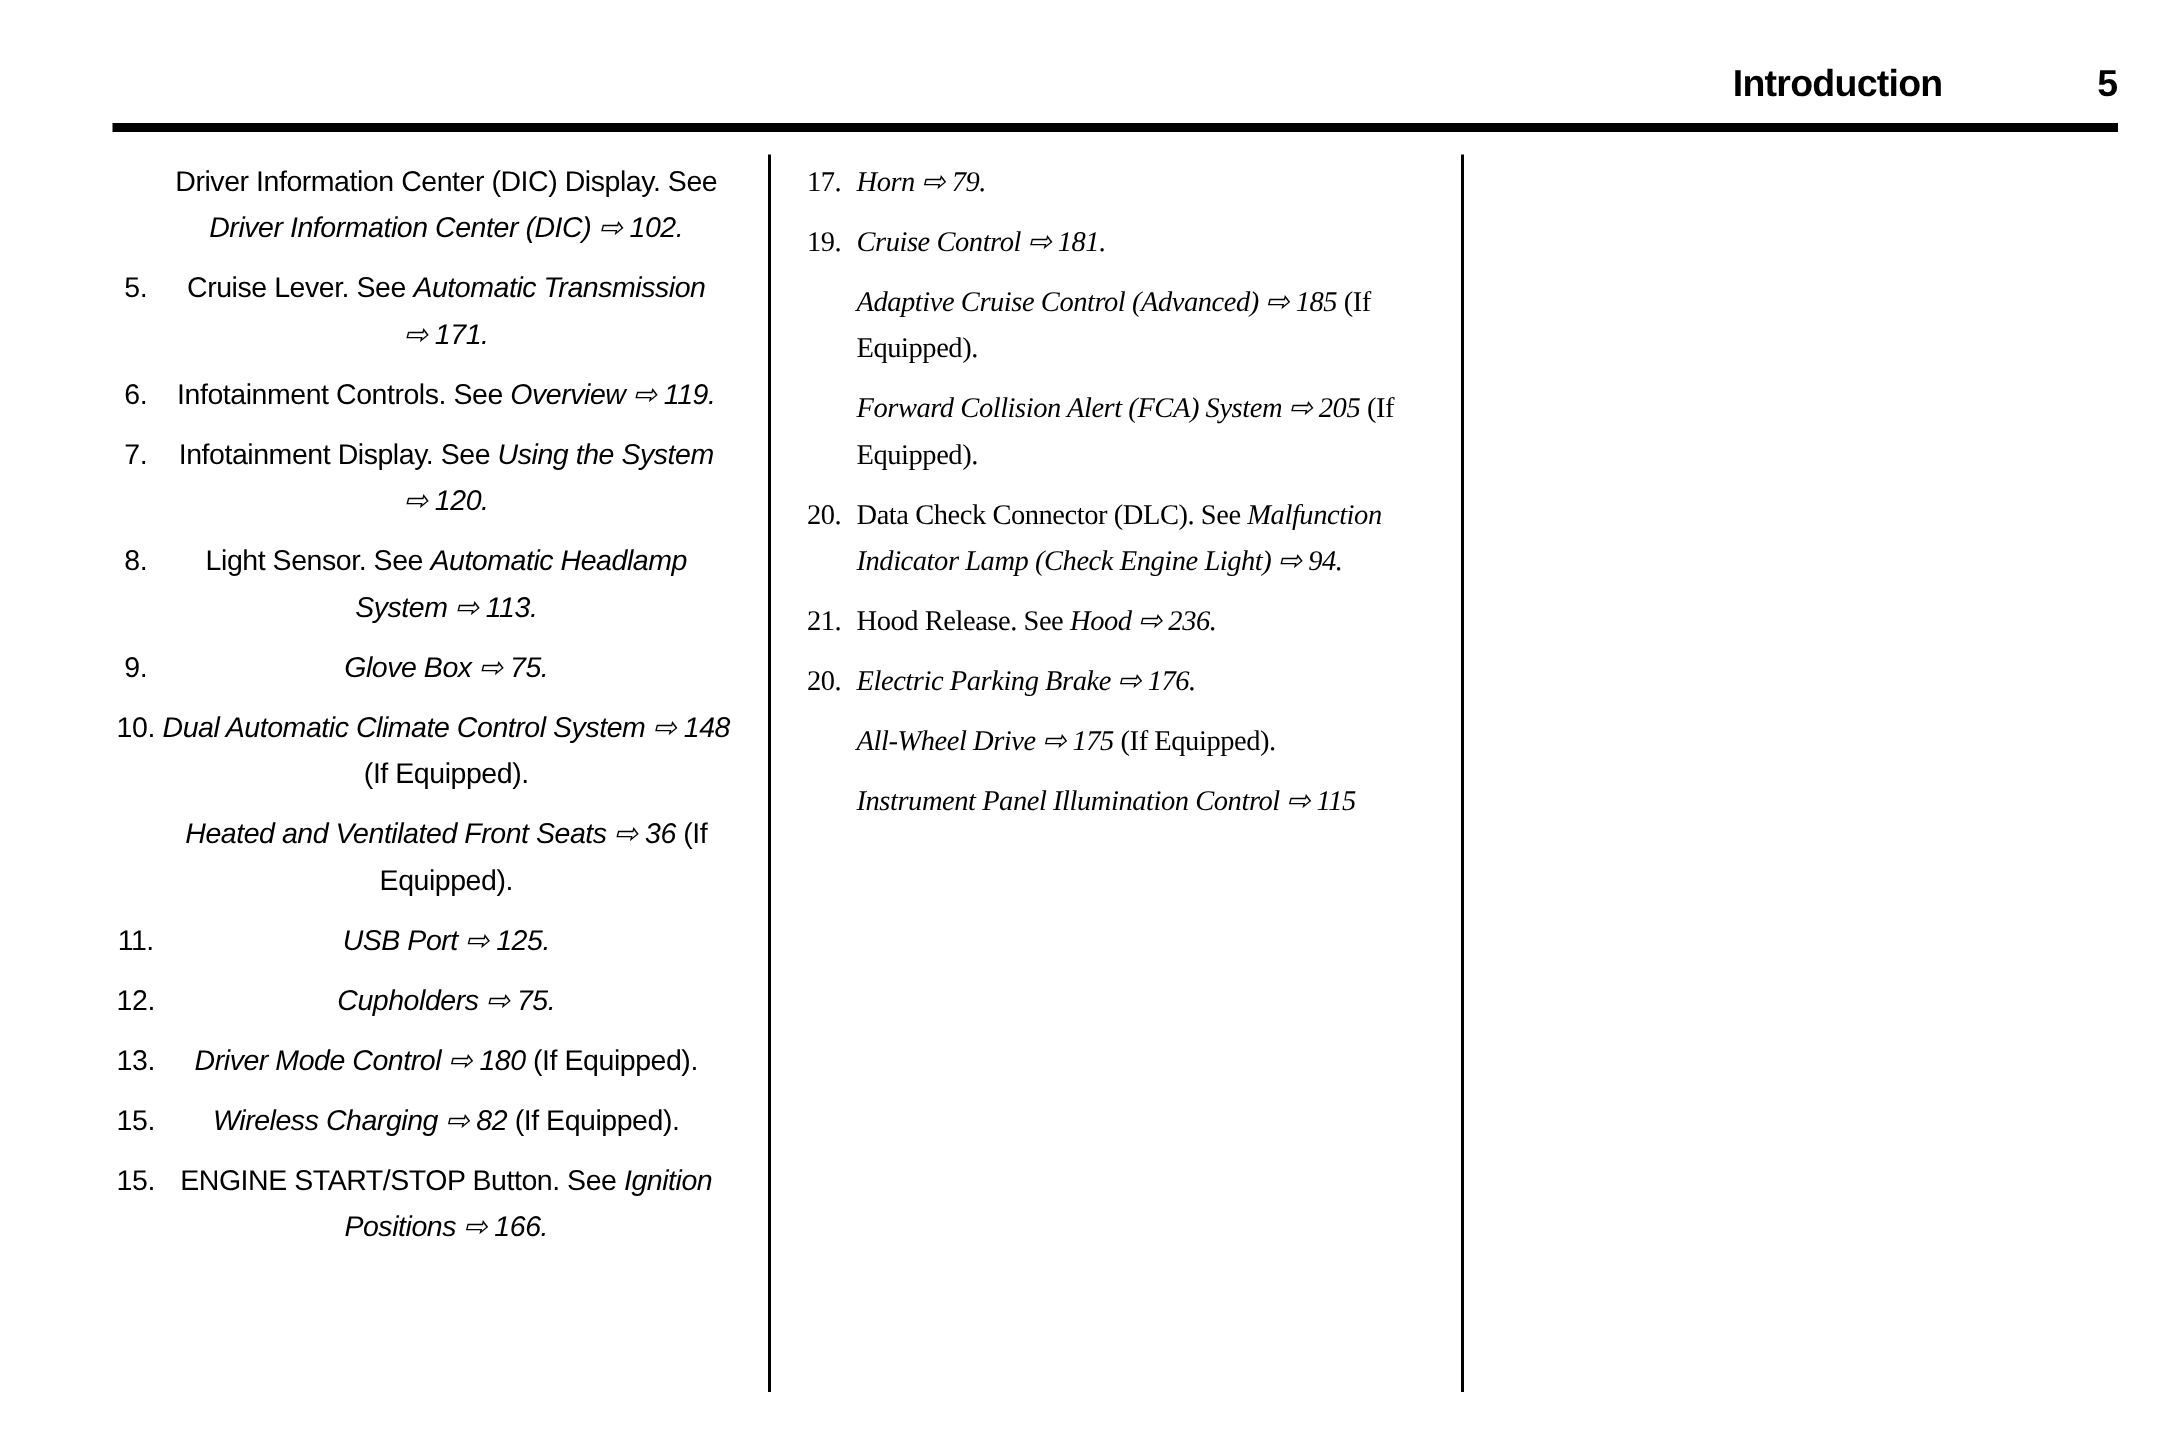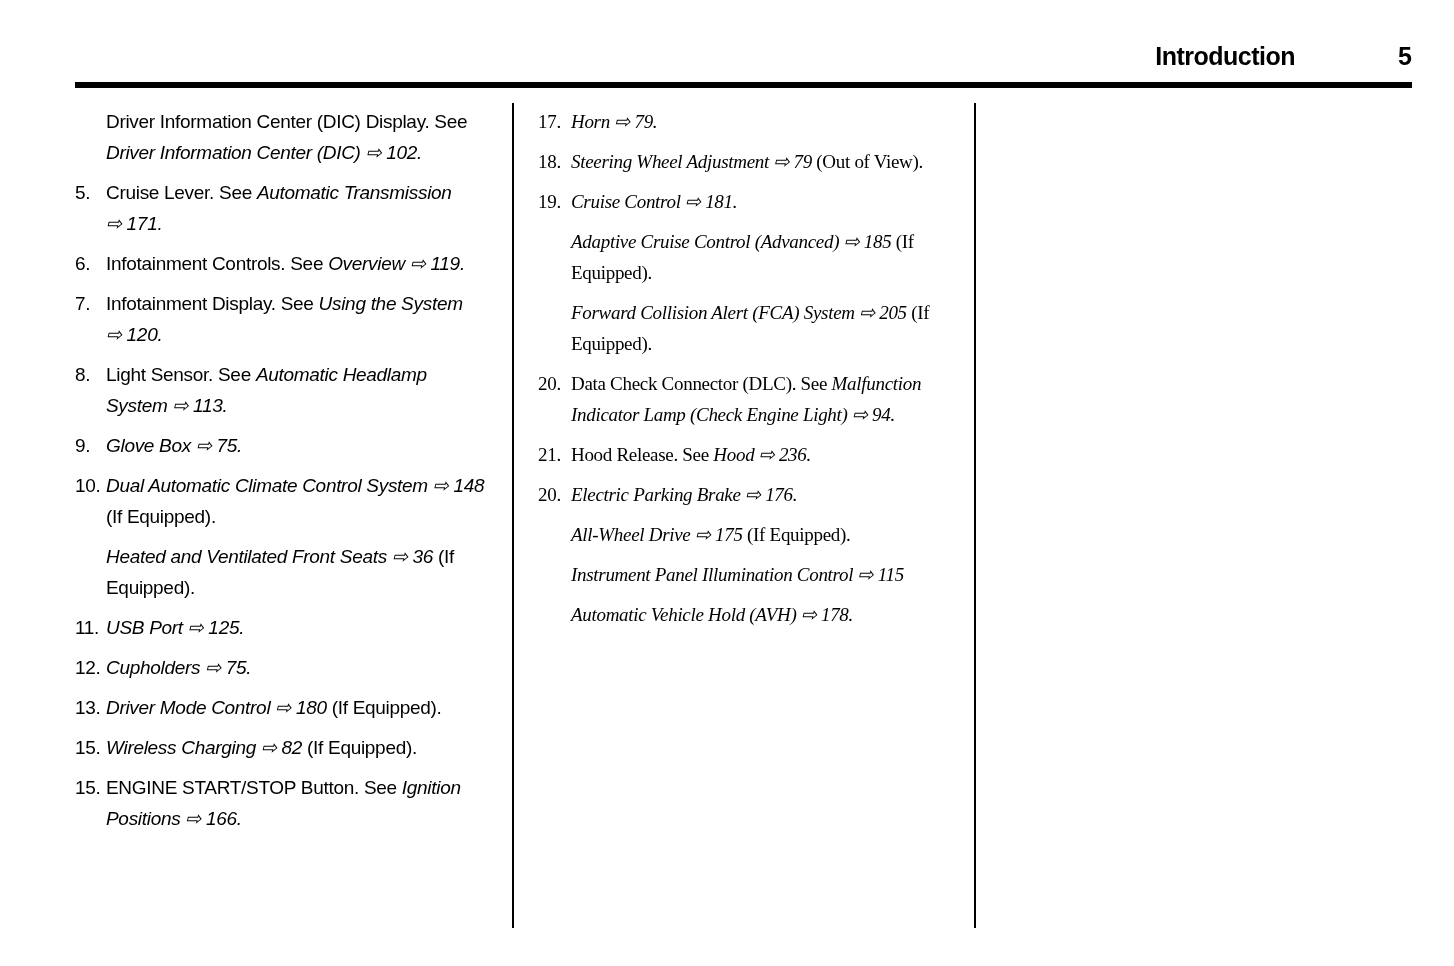--- a/index.html
+++ b/index.html
@@ -30,21 +30,21 @@
   }
 
   .column-divider {
     position: absolute; top: 103px; height: 825px; width: 2px;
     background: #000;
   }
   #divider-1 { left: 512px; }
   #divider-2 { left: 974px; }
 
   .column { position: absolute; top: 106px; }
-  #column-left  { left: 75px;  width: 414px; }
+  #column-left  { left: 75px;  width: 414px; text-align: center; }
   #column-right { left: 538px; width: 424px; font-family: Liberation Serif, serif; }
 
   .toc-item { display: flex; align-items: flex-start; }
   .item-number {
     flex: 0 0 31px; width: 31px;
     font-size: 19px; line-height: 31px; letter-spacing: -0.3px;
   }
   #column-right .item-number { flex-basis: 33px; width: 33px; }
   .item-body { flex: 1 1 auto; min-width: 0; }
   .item-paragraph {
@@ -143,26 +143,20 @@
   <div class="column-divider" id="divider-1"></div>
 
   <div class="column" id="column-right">
       <div class="toc-item">
         <div class="item-number">17.</div>
         <div class="item-body">
           <div class="item-paragraph"><em>Horn ⇨&nbsp;79.</em></div>
         </div>
       </div>
       <div class="toc-item">
-        <div class="item-number">18.</div>
-        <div class="item-body">
-          <div class="item-paragraph"><em>Steering Wheel Adjustment ⇨&nbsp;79</em><span> (Out of View).</span></div>
-        </div>
-      </div>
-      <div class="toc-item">
         <div class="item-number">19.</div>
         <div class="item-body">
           <div class="item-paragraph"><em>Cruise Control ⇨&nbsp;181.</em></div>
           <div class="item-paragraph"><em>Adaptive Cruise Control (Advanced) ⇨&nbsp;185</em><span> (If Equipped).</span></div>
           <div class="item-paragraph"><em>Forward Collision Alert (FCA) System ⇨&nbsp;205</em><span> (If Equipped).</span></div>
         </div>
       </div>
       <div class="toc-item">
         <div class="item-number">20.</div>
         <div class="item-body">
@@ -174,20 +168,19 @@
         <div class="item-body">
           <div class="item-paragraph"><span>Hood Release. See </span><em>Hood ⇨&nbsp;236.</em></div>
         </div>
       </div>
       <div class="toc-item">
         <div class="item-number">20.</div>
         <div class="item-body">
           <div class="item-paragraph"><em>Electric Parking Brake ⇨&nbsp;176.</em></div>
           <div class="item-paragraph"><em>All-Wheel Drive ⇨&nbsp;175</em><span> (If Equipped).</span></div>
           <div class="item-paragraph"><em>Instrument Panel Illumination Control ⇨&nbsp;115</em></div>
-          <div class="item-paragraph"><em>Automatic Vehicle Hold (AVH) ⇨&nbsp;178.</em></div>
         </div>
       </div>
     </div>
 
   <div class="column-divider" id="divider-2"></div>
 
 </div>
 
 </body></html>

